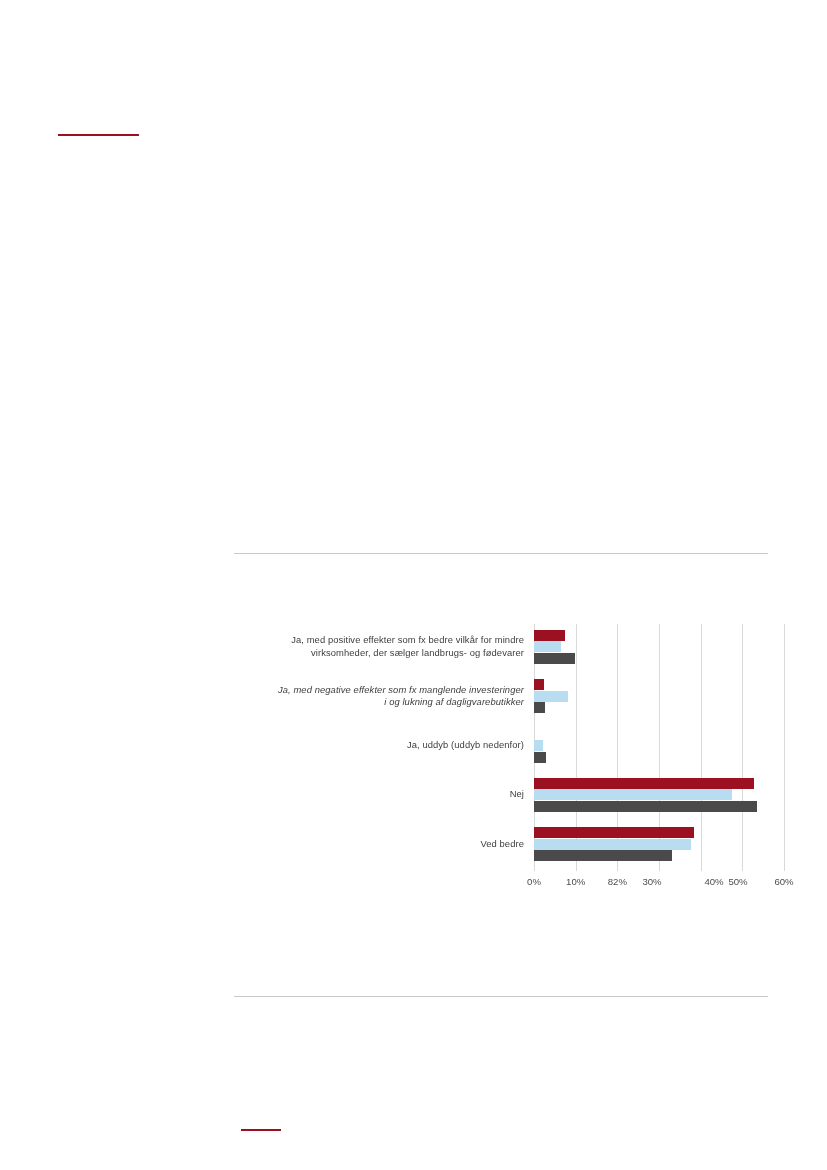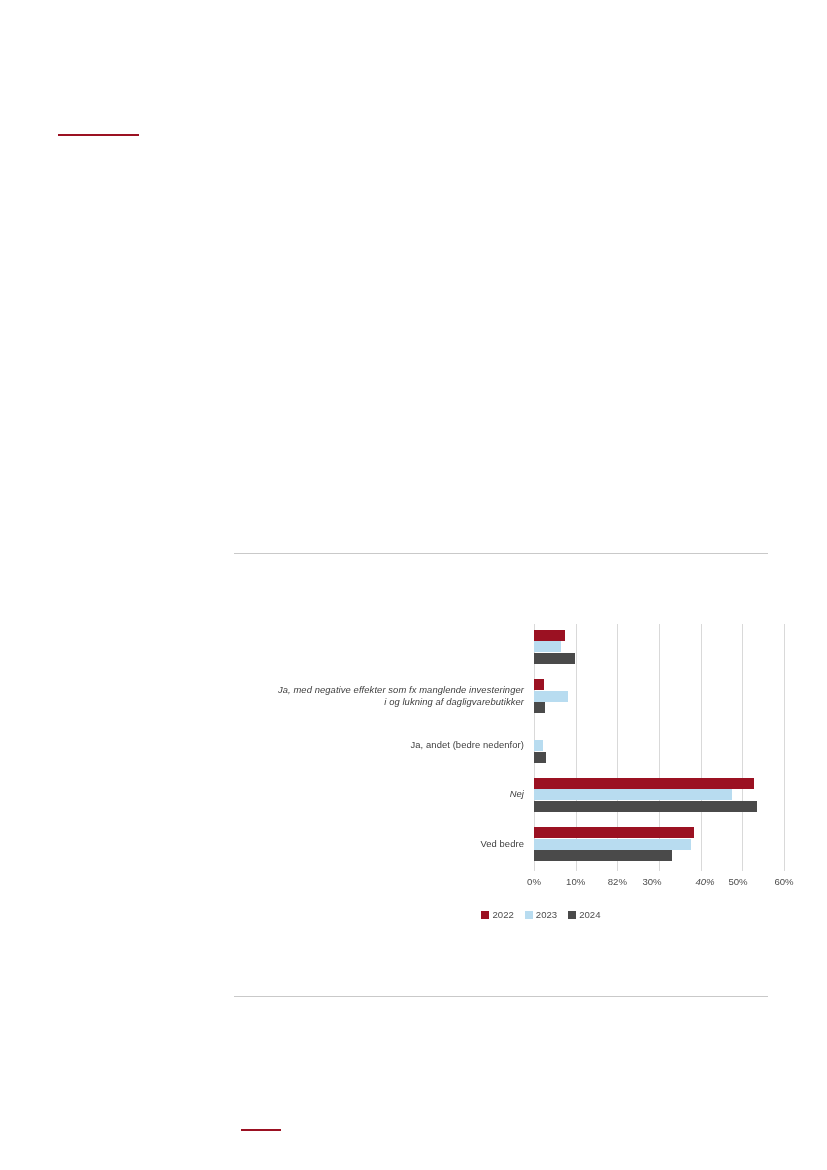--- a/index.html
+++ b/index.html
@@ -153,23 +153,24 @@
 <body>
 
 <div class="red-rule-top"></div>
 <div class="gray-rule top"></div>
 <div class="gray-rule bot"></div>
 <div class="red-rule-bottom"></div>
 
 <figure class="chart-figure">
   <div class="plot-wrap">
     <div class="cat-labels" id="cat-labels">
+        <div class="cat-label" style="top: 10.2px;">Ja, med positive effekter som fx bedre vilkår for mindre virksomheder, der sælger landbrugs- og fødevarer</div>
         <div class="cat-label" style="top: 59.6px; font-style: italic;">Ja, med negative effekter som fx manglende investeringer i og lukning af dagligvarebutikker</div>
-        <div class="cat-label" style="top: 115px;">Ja, andet (bedre nedenfor)</div>
-        <div class="cat-label" style="top: 164.4px; font-style: italic;">Nej</div>
+        <div class="cat-label" style="top: 115px;">Ja, uddyb (uddyb nedenfor)</div>
+        <div class="cat-label" style="top: 164.4px;">Nej</div>
         <div class="cat-label" style="top: 213.8px;">Ved bedre</div>
       </div>
     <div class="plot-area" id="plot-area">
         <div class="gridline" style="left: 0px;"></div>
         <div class="gridline" style="left: 41.6667px;"></div>
         <div class="gridline" style="left: 83.3333px;"></div>
         <div class="gridline" style="left: 125px;"></div>
         <div class="gridline" style="left: 166.667px;"></div>
         <div class="gridline" style="left: 208.333px;"></div>
         <div class="gridline" style="left: 250px;"></div>
@@ -198,31 +199,17 @@
           <div class="bar s2023" title="2023: 37.6%" style="top: 11.5px; width: 156.667px; background: rgb(184, 220, 240);"></div>
           <div class="bar s2024" title="2024: 33%" style="top: 23px; width: 137.5px; background: rgb(74, 74, 74);"></div>
         </div>
       </div>
   </div>
   <div class="x-axis" id="x-axis">
       <div class="tick-label" style="left: 0px;">0%</div>
       <div class="tick-label" style="left: 41.6667px;">10%</div>
       <div class="tick-label" style="left: 83.3333px;">82%</div>
       <div class="tick-label" style="left: 118px;">30%</div>
-      <div class="tick-label" style="left: 171px; font-style: italic;">40%</div>
+      <div class="tick-label" style="left: 180px;">40%</div>
       <div class="tick-label" style="left: 204px;">50%</div>
       <div class="tick-label" style="left: 250px;">60%</div>
     </div>
-  <div class="legend" id="legend">
-      <div class="legend-item">
-        <span class="legend-swatch" style="background: rgb(155, 17, 34);"></span>
-        <span>2022</span>
-      </div>
-      <div class="legend-item">
-        <span class="legend-swatch" style="background: rgb(184, 220, 240);"></span>
-        <span>2023</span>
-      </div>
-      <div class="legend-item">
-        <span class="legend-swatch" style="background: rgb(74, 74, 74);"></span>
-        <span>2024</span>
-      </div>
-    </div>
 </figure>
 
 </body></html>

